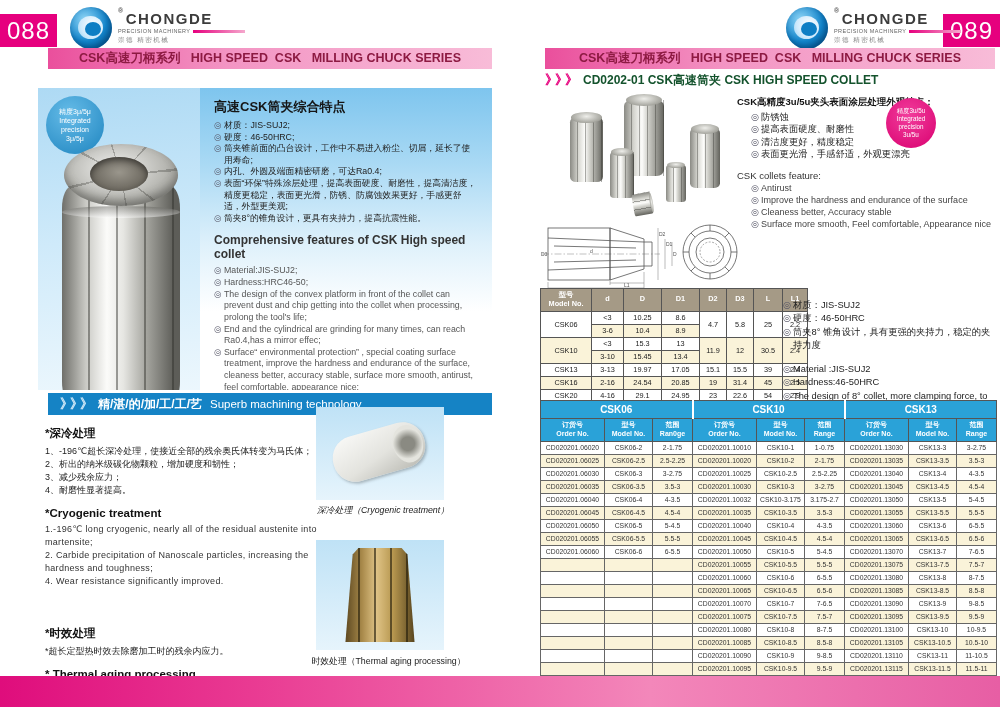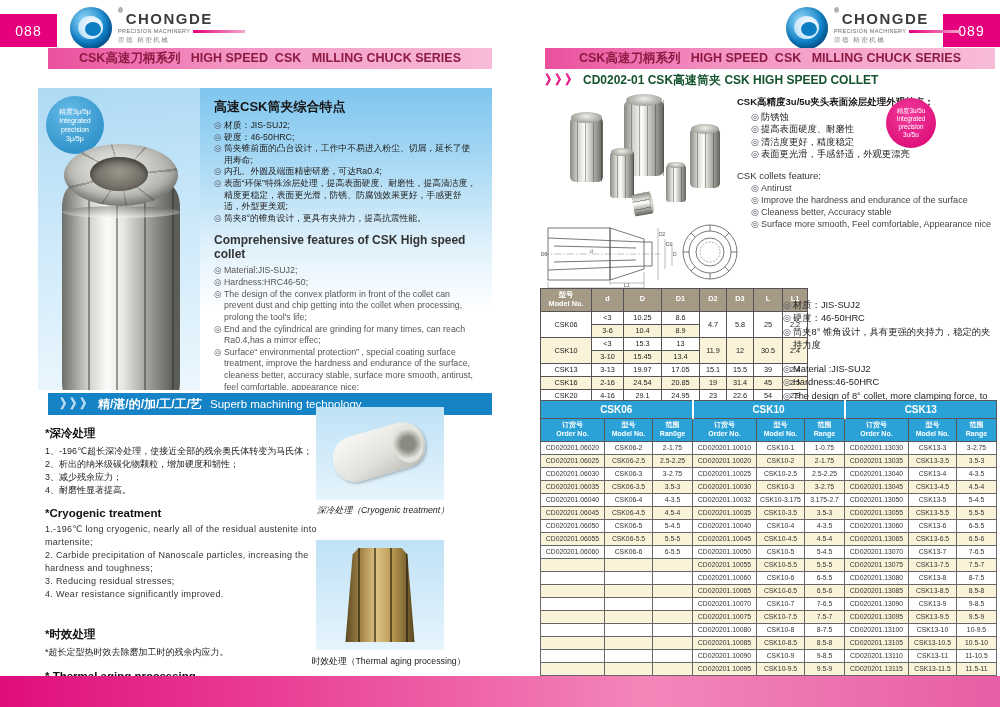--- a/index.html
+++ b/index.html
@@ -1,21 +1,21 @@
 <!DOCTYPE html>
 <html><head>
 <meta charset="utf-8">
 <style>
   html,body{margin:0;padding:0;background:#fff;}
   .canvas{position:relative;width:1000px;height:707px;background:#fff;overflow:hidden;
           font-family:"Liberation Sans","DejaVu Sans",sans-serif;color:#222;}
 
   
   .pgnum{position:absolute;top:14px;width:57px;height:33px;background:#e6007e;color:#fff;
-         font-size:14px;display:flex;align-items:center;justify-content:center;letter-spacing:1px;}
+         font-size:24px;display:flex;align-items:center;justify-content:center;letter-spacing:1px;}
   .pgnum-left{left:0;}
   .pgnum-right{right:0;}
 
   
   .logo{position:absolute;display:flex;gap:6px;align-items:center;}
   .logo-left{left:70px;top:7px;}
   .logo-right{left:786px;top:7px;}
   .logo-circle{width:42px;height:42px;border-radius:50%;flex:none;position:relative;
     background:radial-gradient(circle at 35% 30%,#8ed4f5,#1286cd 55%,#045c9c);
     box-shadow:inset -2px -3px 6px rgba(0,40,80,.5);}
@@ -79,21 +79,21 @@
     display:flex;align-items:center;gap:8px;padding-left:12px;box-sizing:border-box;}
   .techbar .chev{color:#cfe7f7;}
   .tb-cn{font-weight:bold;font-size:12px;}
   .tb-en{font-size:11.5px;}
 
   
   .proc{position:absolute;left:45px;top:426px;width:272px;}
   .proc-h{font-size:11.5px;font-weight:bold;color:#111;margin:0 0 4px;}
   .plain-item{font-size:9px;line-height:1.45;color:#222;}
   .proc .sp1{margin-top:10px;}
-  .proc .sp2{margin-top:26px;}
+  .proc .sp2{margin-top:38px;}
   .proc .en .plain-item{letter-spacing:.3px;color:#333;}
 
   
   .sphoto{position:absolute;background:linear-gradient(180deg,#bfe2f6,#e6f4fc);}
   .photo-cryo{left:316px;top:407px;width:128px;height:93px;}
   .cryo-cyl{position:absolute;left:16px;top:22px;width:94px;height:46px;border-radius:22px;
     transform:rotate(-16deg);box-shadow:1px 2px 3px rgba(0,0,0,.25);
     background:linear-gradient(160deg,#fafaf8,#e3e3de 55%,#b9b9b2);}
   .cryo-cyl::after{content:"";position:absolute;right:2px;top:4px;width:30px;height:38px;border-radius:50%;
     background:radial-gradient(circle,#8a8a82 28%,#e4e4de 62%);}
@@ -279,21 +279,20 @@
     <div>
         <div class="plain-item">1、-196℃超长深冷处理，使接近全部的残余奥氏体转变为马氏体；</div>
         <div class="plain-item">2、析出的纳米级碳化物颗粒，增加硬度和韧性；</div>
         <div class="plain-item">3、减少残余应力；</div>
         <div class="plain-item">4、耐磨性显著提高。</div>
       </div>
     <div class="proc-h sp1">*Cryogenic treatment</div>
     <div class="en">
         <div class="plain-item">1.-196℃ long cryogenic, nearly all of the residual austenite into martensite;</div>
         <div class="plain-item">2. Carbide precipitation of Nanoscale particles, increasing the hardness and toughness;</div>
-        <div class="plain-item">3. Reducing residual stresses;</div>
         <div class="plain-item">4. Wear resistance significantly improved.</div>
       </div>
     <div class="proc-h sp2">*时效处理</div>
     <div class="plain-item">*超长定型热时效去除磨加工时的残余内应力。</div>
     <div class="proc-h sp1">* Thermal aging processing</div>
     <div class="plain-item en">long stereotyped thermal limitation removal of grinding residual stress.</div>
   </div>
 
   <div class="sphoto photo-cryo">
       <div class="cryo-cyl"></div>

